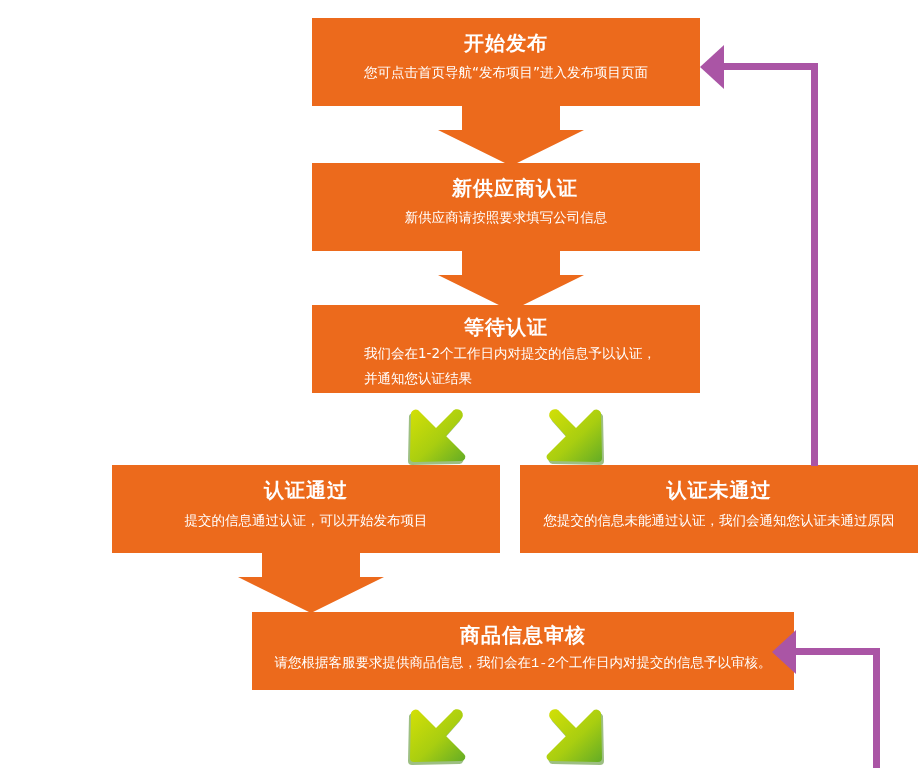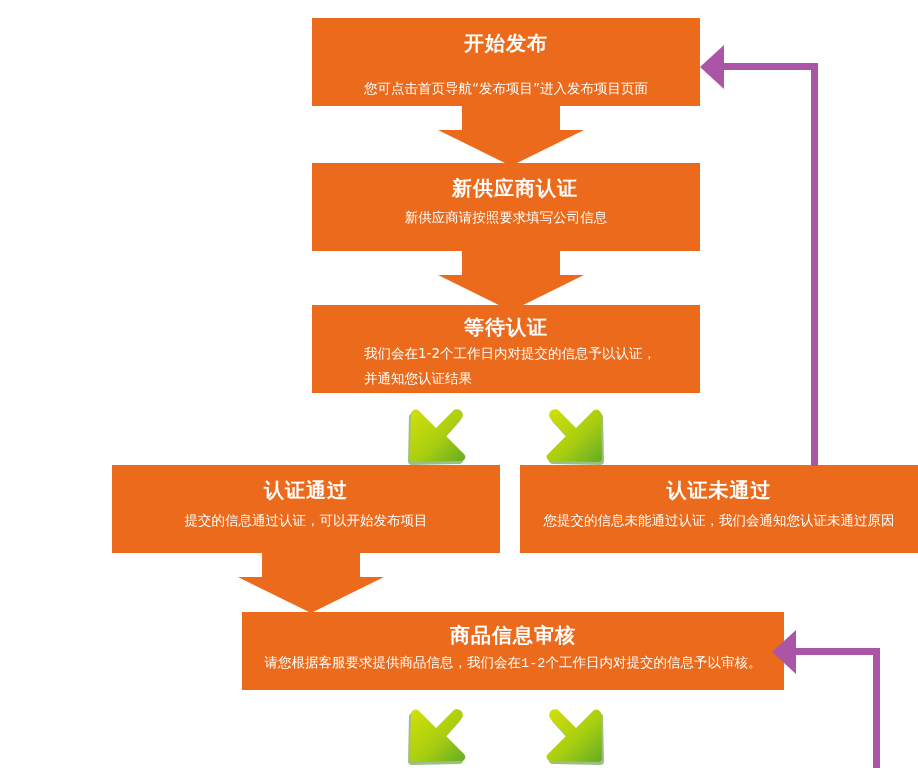--- a/index.html
+++ b/index.html
@@ -39,39 +39,39 @@
   }
   .box .body {
     font-size: 13.5px;
     line-height: 24px;
     font-weight: normal;
   }
 
   
   #box-start        { left: 312px; top: 18px;  width: 388px; height: 88px; }
   #box-start .title { margin-top: 12px; }
-  #box-start .body  { margin-top: 20px; }
+  #box-start .body  { margin-top: 4px; }
 
   #box-newsupplier        { left: 312px; top: 163px; width: 388px; height: 88px; }
   #box-newsupplier .title { margin-top: 12px; padding-left: 18px; }
   #box-newsupplier .body  { margin-top: 4px; }
 
   #box-waiting        { left: 312px; top: 305px; width: 388px; height: 88px; }
   #box-waiting .title { margin-top: 9px; }
   #box-waiting .body  { margin-top: 1px; text-align: left; padding: 0 0 0 52px; }
 
   #box-pass        { left: 112px; top: 465px; width: 388px; height: 88px; }
   #box-pass .title { margin-top: 12px; }
   #box-pass .body  { margin-top: 5px; }
 
   #box-fail        { left: 520px; top: 465px; width: 398px; height: 88px; }
   #box-fail .title { margin-top: 12px; }
   #box-fail .body  { margin-top: 5px; }
 
-  #box-review        { left: 242px; top: 612px; width: 542px; height: 78px; }
+  #box-review        { left: 252px; top: 612px; width: 542px; height: 78px; }
   #box-review .title { margin-top: 10px; }
   #box-review .body  { margin-top: 4px; font-family: Liberation Mono, monospace; }
 
   
   .orange-arrow {
     position: absolute;
     width: 146px;
     height: 62px;
   }
   #arrow-start-to-new   { left: 438px; top: 104px; }

